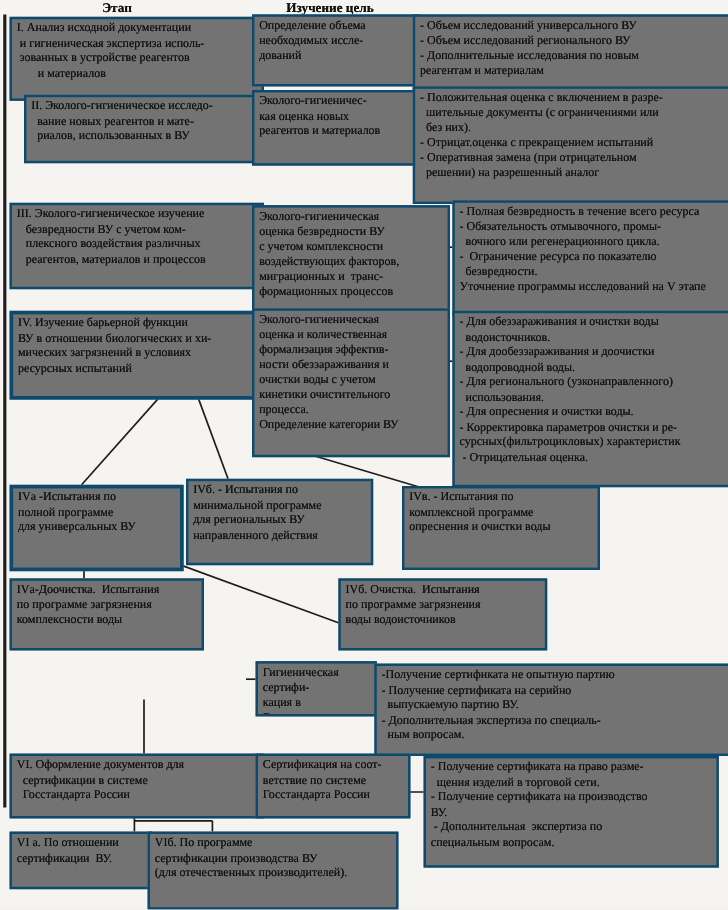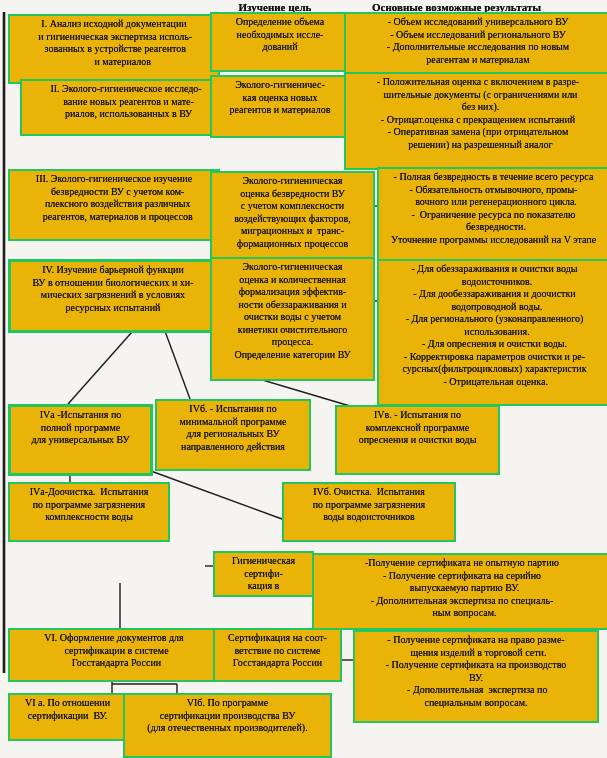--- a/index.html
+++ b/index.html
@@ -4,25 +4,24 @@
 <style>
   html,body{margin:0;padding:0;}
   body{background:#e9e8e4;}
   #page{
     position:relative;width:607px;height:758px;margin:0 auto;
     background:#f5f4f0;
     font-family:"Liberation Serif", serif;
     color:#121212;overflow:hidden;
   }
   .box{
-    position:absolute;border:2px solid #22c55e;background:#eab308;
+    position:absolute;border:2px solid #0c4a6e;background:#737373;
     padding:2px 4px;font-size:10px;line-height:1.25;
     white-space:pre-wrap;overflow:hidden;
     text-shadow:0 0 0.5px rgba(10,10,10,0.85);
-    text-align:center;
   }
   .thick{border-width:3px;}
   .hdr{
     position:absolute;font-weight:bold;font-size:11px;text-align:center;
     white-space:pre;text-shadow:0 0 0.5px rgba(10,10,10,0.9);
   }
   svg.lines{position:absolute;left:0;top:0;width:607px;height:758px;pointer-events:none;}
 </style>
 </head>
 <body>
@@ -55,22 +54,22 @@
       <line x1="140" y1="467" x2="282" y2="519"></line>
 
       <line x1="120" y1="583" x2="120" y2="628"></line>
 
       <line x1="112" y1="674" x2="112" y2="693"></line>
       <line x1="112" y1="684" x2="177" y2="684"></line>
       <line x1="177" y1="684" x2="177" y2="693"></line>
     </g>
   </svg>
 
+  <div class="hdr" style="left:0;top:1px;width:195px">Этап</div>
   <div class="hdr" style="left:195px;top:1px;width:160px">Изучение цель</div>
-  <div class="hdr" style="left:320px;top:1px;width:273px">Основные возможные результаты</div>
 
   <div class="box" style="left:8px;top:14px;width:200px;height:62px">I. Анализ исходной документации
  и гигиеническая экспертиза исполь-
  зованных в устройстве реагентов
        и материалов</div>
   <div class="box" style="left:210px;top:12px;width:128px;height:52px">Определение объема
 необходимых иссле-
 дований</div>
   <div class="box" style="left:344px;top:12px;width:256px;height:55px">- Объем исследований универсального ВУ
 - Объем исследований регионального ВУ

